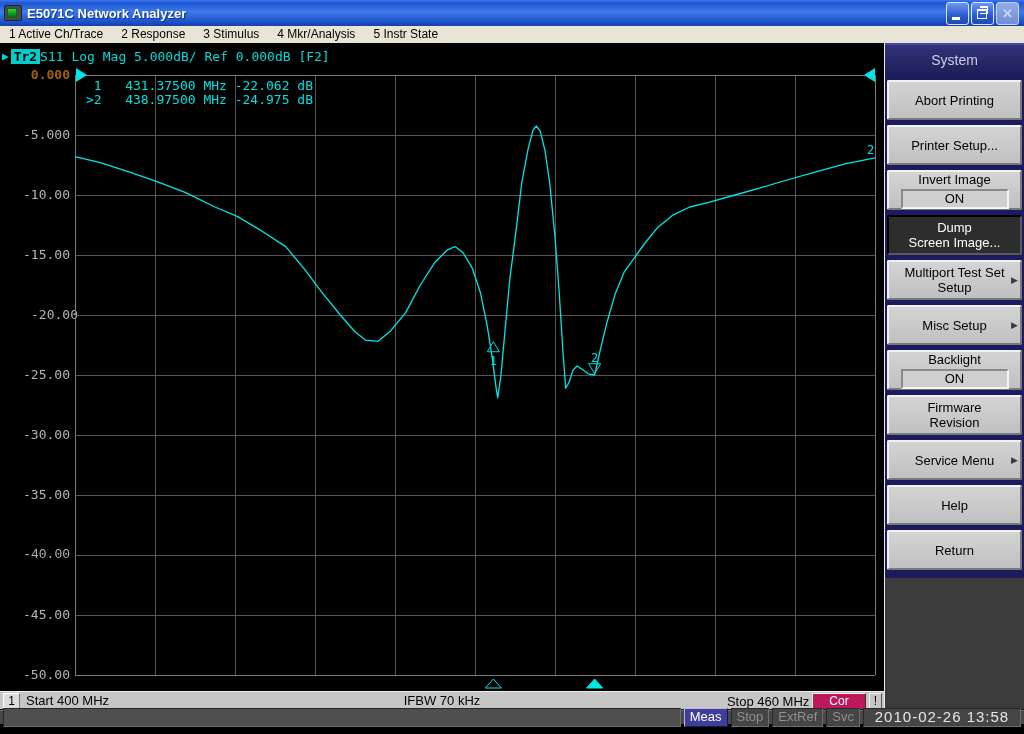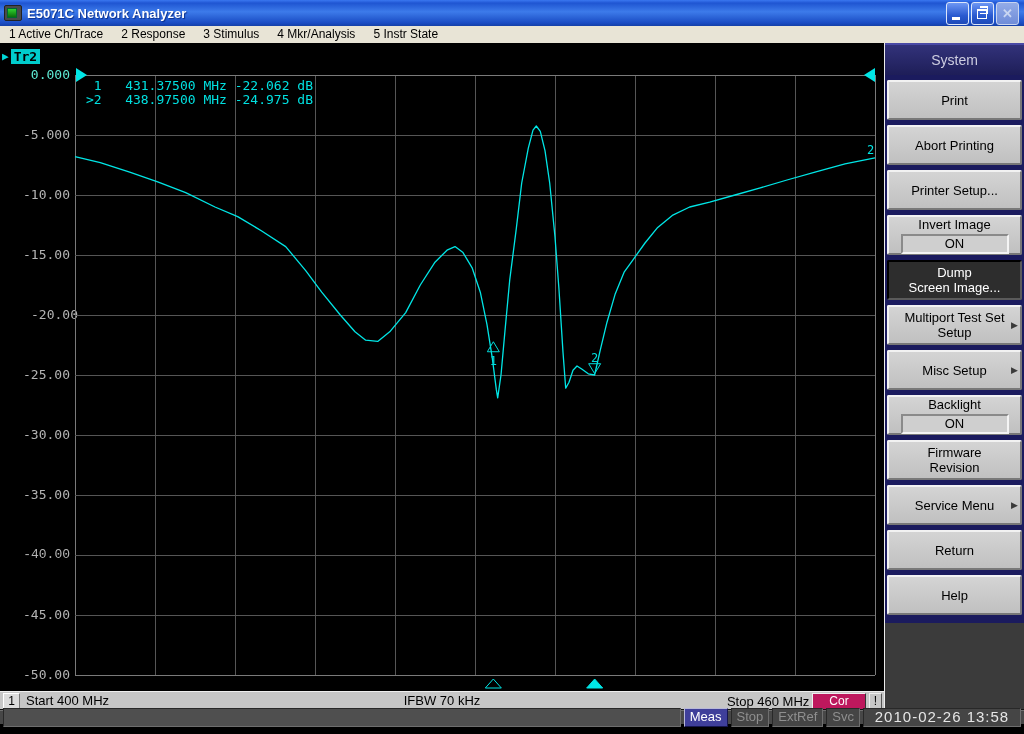--- a/index.html
+++ b/index.html
@@ -32,21 +32,21 @@
   .menu-item{padding:0 9px;height:17px;line-height:17px;cursor:default;}
 
   
   .display{position:absolute;left:0;top:43px;width:884px;height:648px;background:#000;}
   .trace-header{position:absolute;left:2px;top:6px;height:15px;display:flex;align-items:center;
     font-family:"DejaVu Sans Mono",monospace;font-size:13px;color:#00d9d9;white-space:pre;}
   .th-arrow{color:#00d9d9;font-size:11px;margin-right:2px;}
   .th-tr{background:#00cccc;color:#000;padding:0 3px;font-weight:bold;}
   #ylabels div{position:absolute;width:70px;text-align:right;font-family:"DejaVu Sans Mono",monospace;
     font-size:13px;color:#b4b4b4;line-height:16px;}
-  #ylabels div.ref{color:#5eead4;}
+  #ylabels div.ref{color:#a16207;font-weight:bold;}
   #plot{position:absolute;left:75px;top:32px;overflow:visible;}
   #markers{position:absolute;left:86px;top:36px;font-family:"DejaVu Sans Mono",monospace;
     font-size:13px;color:#00e0e0;line-height:14px;white-space:pre;}
 
   
   .chart-status{position:absolute;left:0;top:691px;width:884px;height:18px;background:#c6c6c6;
     border-top:1px solid #eee;box-sizing:border-box;font-size:13px;color:#000;}
   .ch-box{position:absolute;left:3px;top:1px;width:15px;height:14px;line-height:14px;text-align:center;
     background:#dcdcdc;border:1px solid;border-color:#fff #777 #777 #fff;font-size:12px;}
   .cs-start{position:absolute;left:26px;top:1px;}
@@ -114,20 +114,21 @@
       <span class="menu-item">2 Response</span>
       <span class="menu-item">3 Stimulus</span>
       <span class="menu-item">4 Mkr/Analysis</span>
       <span class="menu-item">5 Instr State</span>
     </div>
 
   <div class="display">
     <div class="trace-header">
       <span class="th-arrow">▶</span>
       <span class="th-tr">Tr2</span>
+      <span class="th-text">S11 Log Mag 5.000dB/ Ref 0.000dB [F2]</span>
     </div>
     <div id="ylabels">
         <div class="ref" style="top: 24px;">0.000</div>
         <div style="top: 84px;">-5.000</div>
         <div style="top: 144px;">-10.00</div>
         <div style="top: 204px;">-15.00</div>
         <div style="top: 264px; margin-left: 8px;">-20.00</div>
         <div style="top: 324px;">-25.00</div>
         <div style="top: 384px;">-30.00</div>
         <div style="top: 444px;">-35.00</div>
@@ -188,35 +189,34 @@
       <span>Stop 460 MHz</span>
       <span class="cor-box">Cor</span>
       <span class="warn-box">!</span>
     </span>
   </div>
 
   <div class="softkeys">
     <div class="sk-blue">
       <div class="sk-header">System</div>
       <div id="sk-list">
-          <div class="softkey"><span>Print</span></div>
           <div class="softkey"><span>Abort Printing</span></div>
           <div class="softkey"><span>Printer Setup...</span></div>
           <div class="softkey"><span>Invert Image</span><span class="sk-value">ON</span></div>
           <div class="softkey pressed"><span>Dump
 Screen Image...</span></div>
           <div class="softkey"><span>Multiport Test Set
 Setup</span><span class="sk-arrow">▶</span></div>
           <div class="softkey"><span>Misc Setup</span><span class="sk-arrow">▶</span></div>
           <div class="softkey"><span>Backlight</span><span class="sk-value">ON</span></div>
           <div class="softkey"><span>Firmware
 Revision</span></div>
           <div class="softkey"><span>Service Menu</span><span class="sk-arrow">▶</span></div>
+          <div class="softkey"><span>Help</span></div>
           <div class="softkey"><span>Return</span></div>
-          <div class="softkey"><span>Help</span></div>
         </div>
     </div>
   </div>
 
   <div class="bottombar">
     <div class="bb-empty"></div>
     <div id="bb-cells" style="display:flex;gap:3px;">
         <div class="bb-cell active">Meas</div>
         <div class="bb-cell">Stop</div>
         <div class="bb-cell">ExtRef</div>

